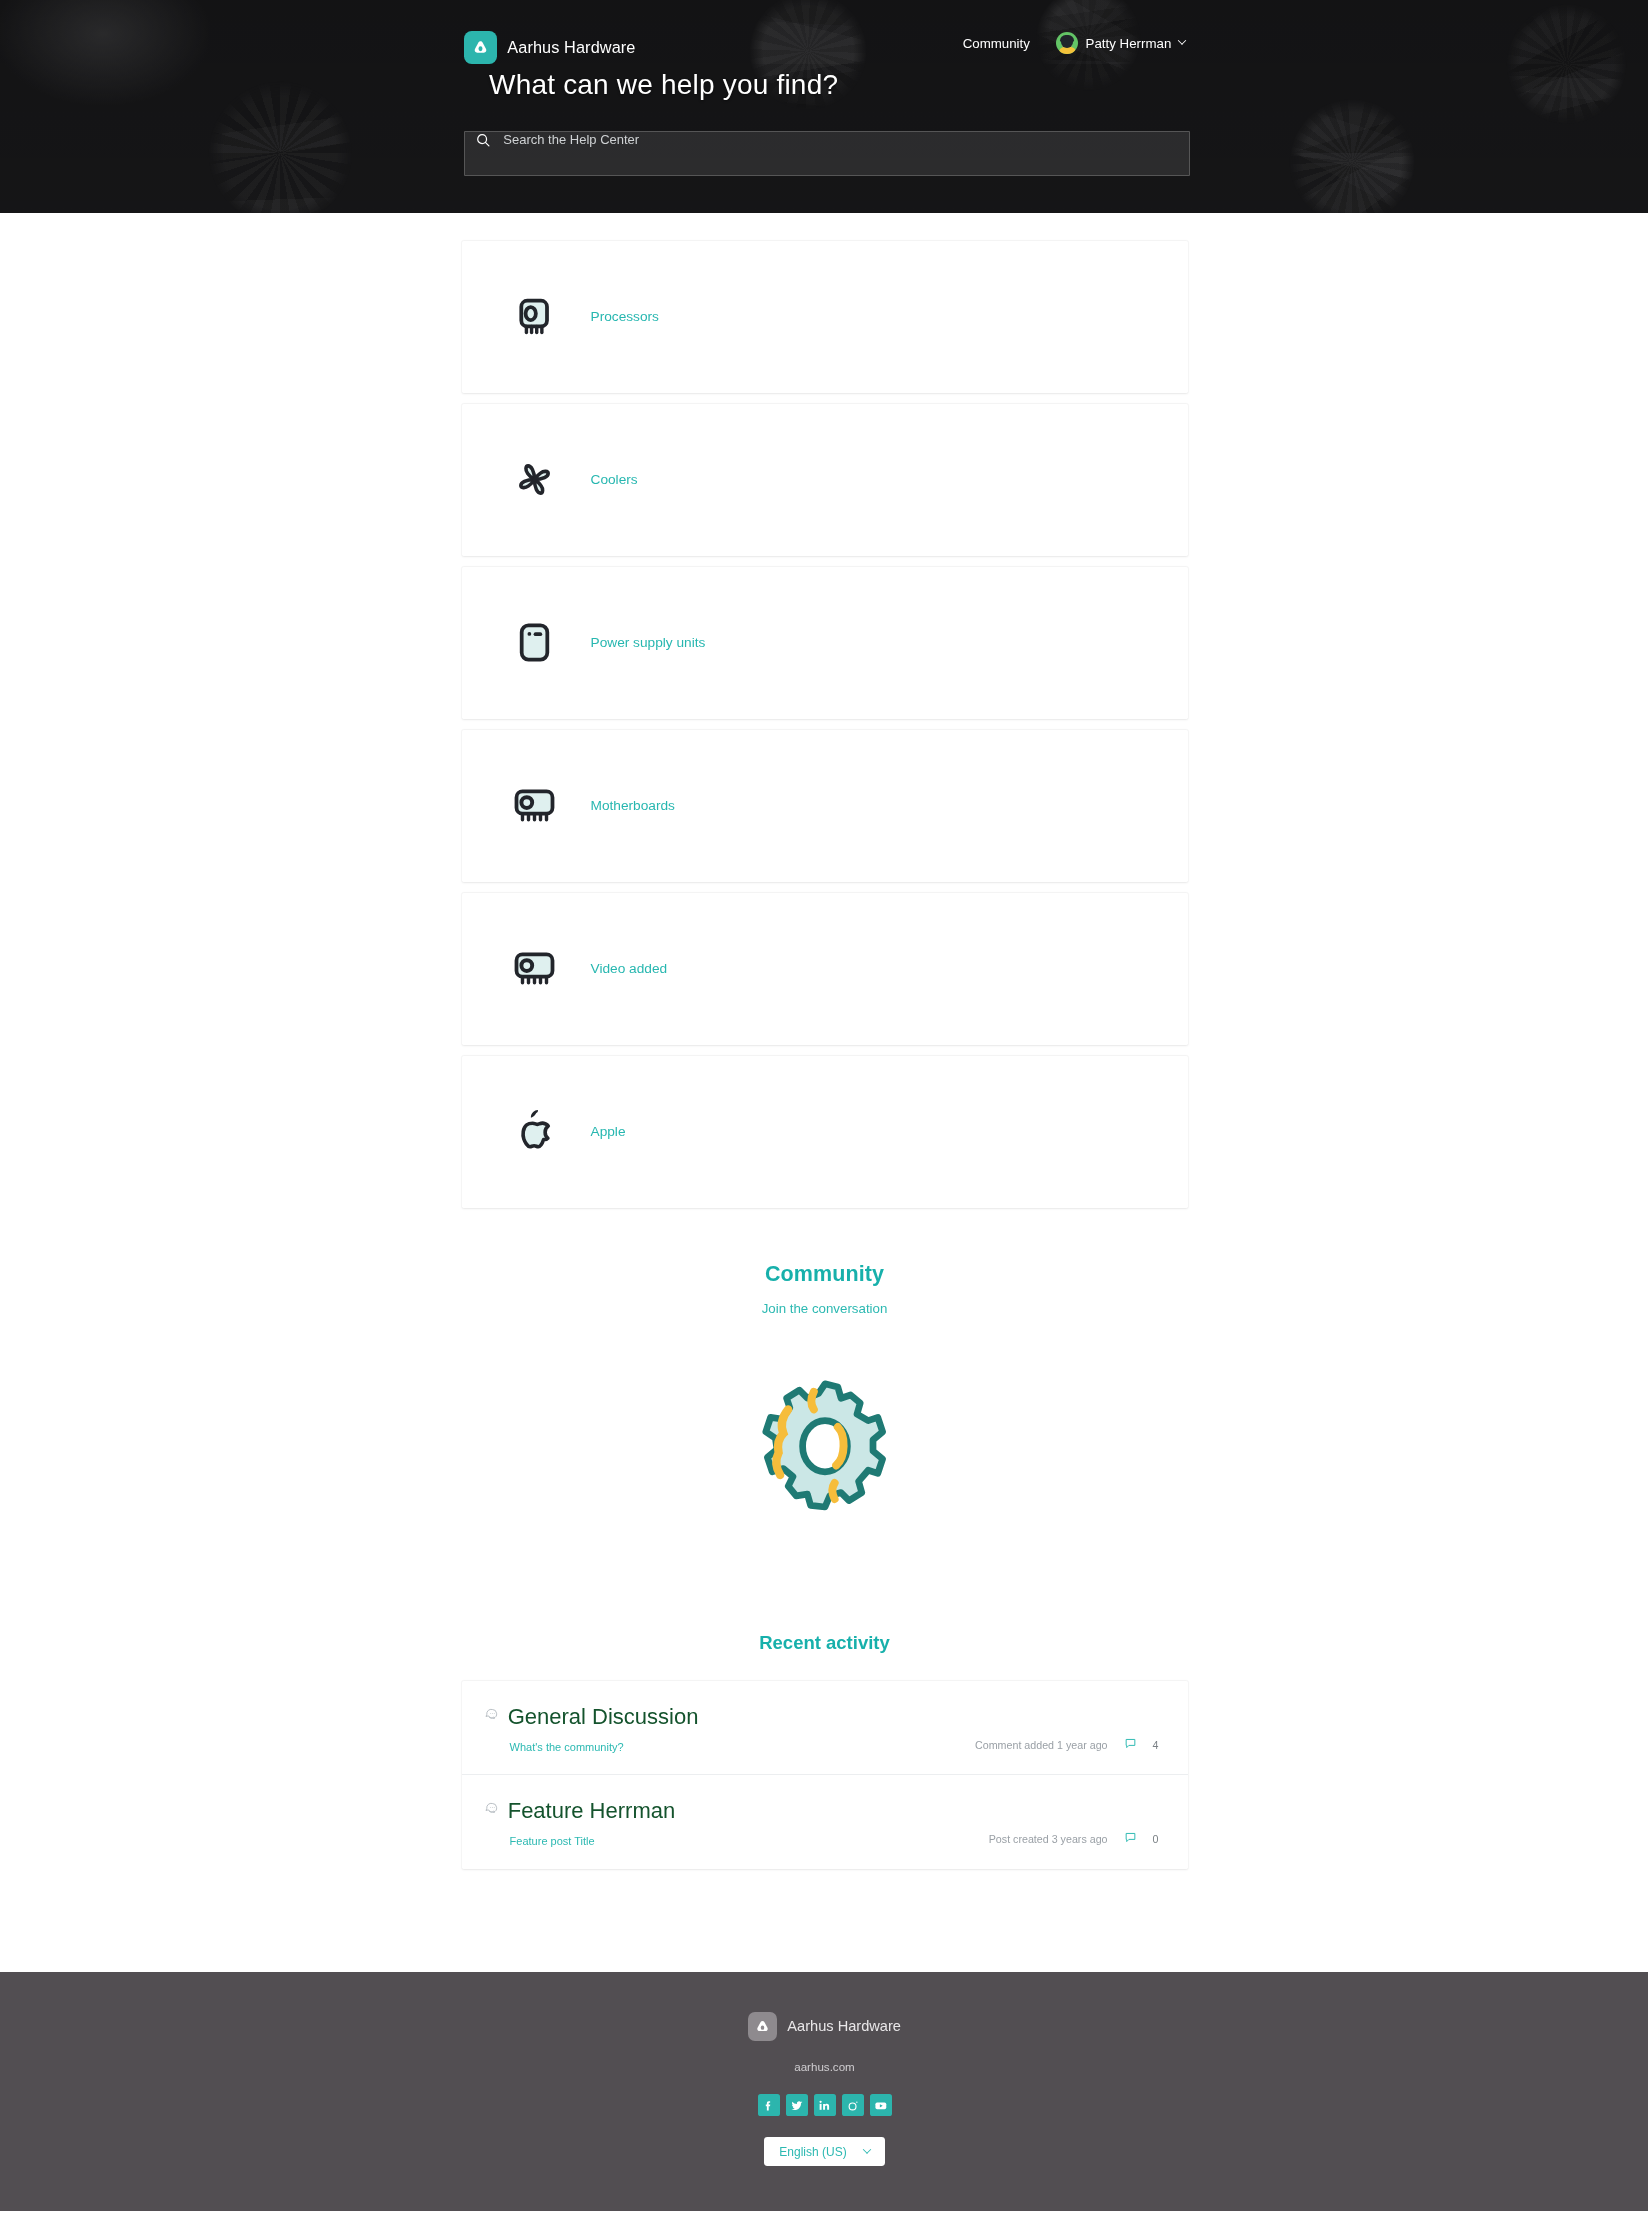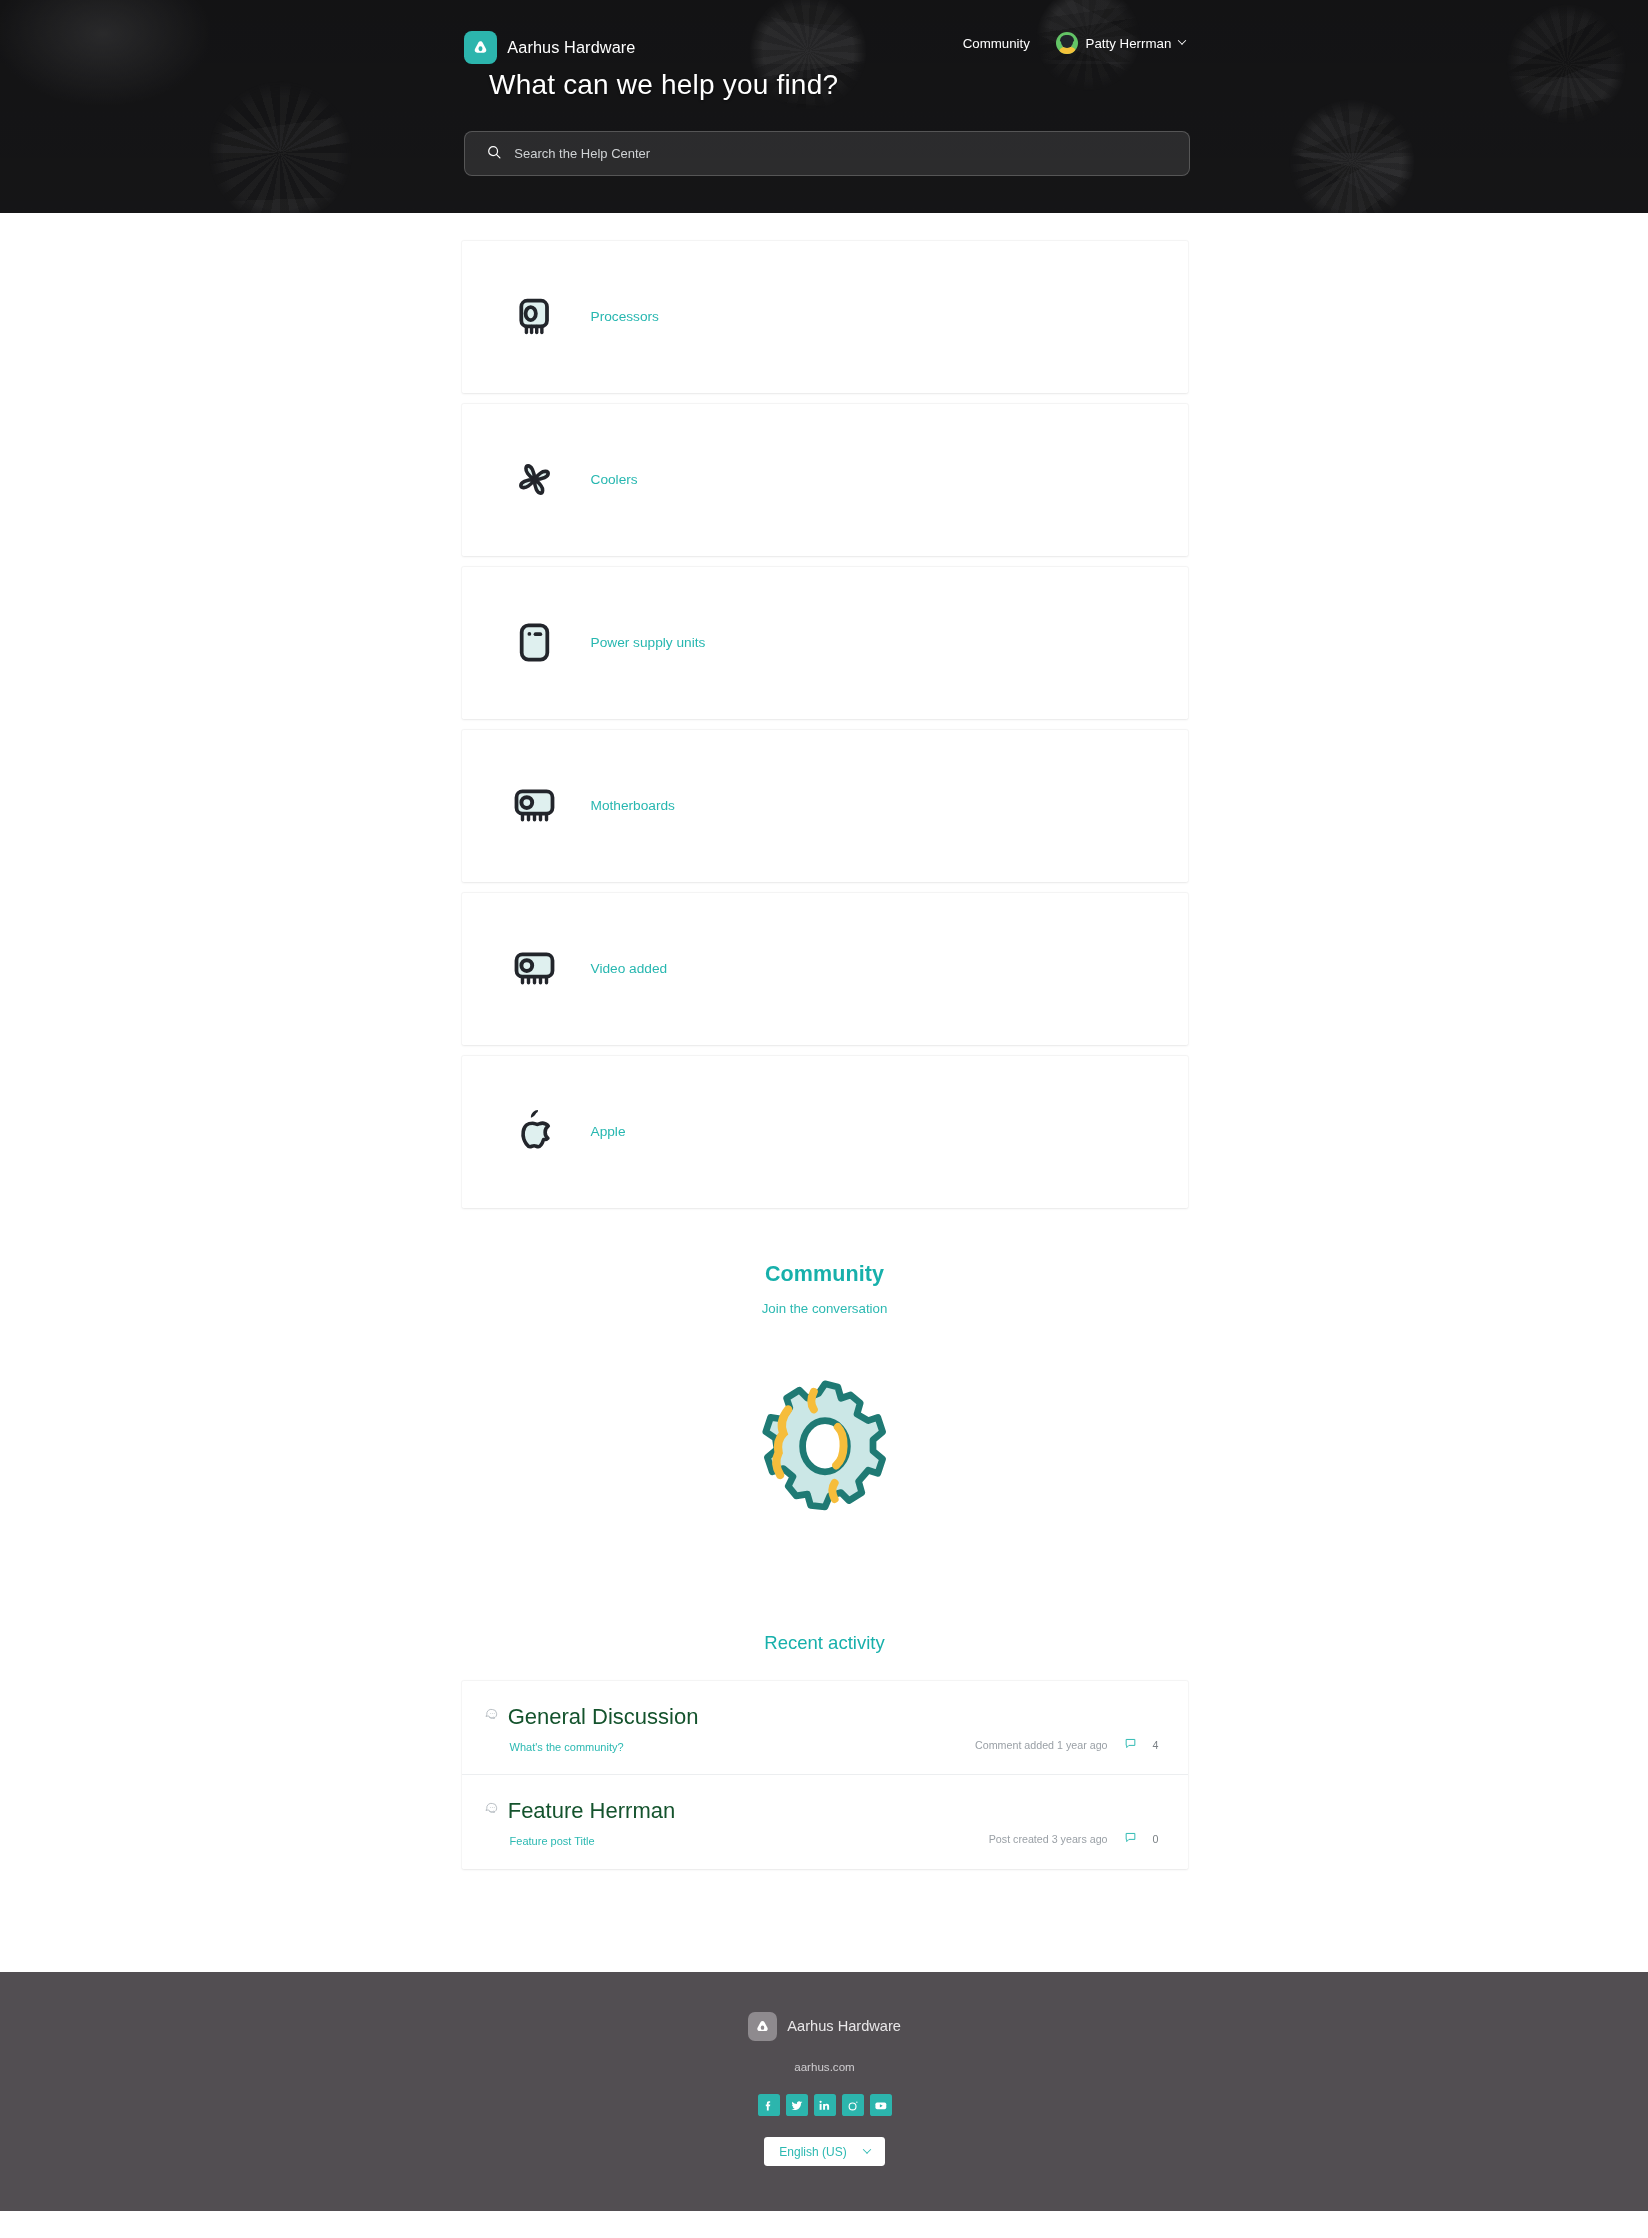--- a/index.html
+++ b/index.html
@@ -171,24 +171,24 @@
   }
 
   .search-wrap {
     position: absolute;
     left: 464px;
     top: 131px;
     width: 726px;
     height: 45px;
     background: rgba(255,255,255,.10);
     border: 0.9px solid rgba(255,255,255,.20);
-    border-radius: 8px;
-    display: flex;
-    align-items: center;
-    padding: 0 21px;
+    border-radius: 1px;
+    display: flex;
+    align-items: flex-start;
+    padding: 0 10px;
   }
   .search-wrap .mag { flex: none; margin-right: 12px; }
   .search-input {
     flex: 1;
     background: transparent;
     border: 0;
     outline: none;
     color: #ffffff;
     font-size: 13px;
     font-family: "Liberation Sans", sans-serif;
@@ -254,21 +254,21 @@
     display: flex;
     justify-content: center;
   }
 
   
   .recent { padding-top: 101px; }
   .recent-title {
     text-align: center;
     color: #17b0ab;
     font-size: 18.5px;
-    font-weight: normal;
+    font-weight: bold;
   }
   .activity-list {
     margin-top: 27px;
     width: 726px;
     background: #ffffff;
     box-shadow: 0 0.9px 2.6px rgba(0,0,0,.07), 0 0 0 0.9px rgba(0,0,0,.025);
     border-radius: 1.7px;
   }
   .activity-item {
     padding: 23px 29px 21.5px 20.6px;

